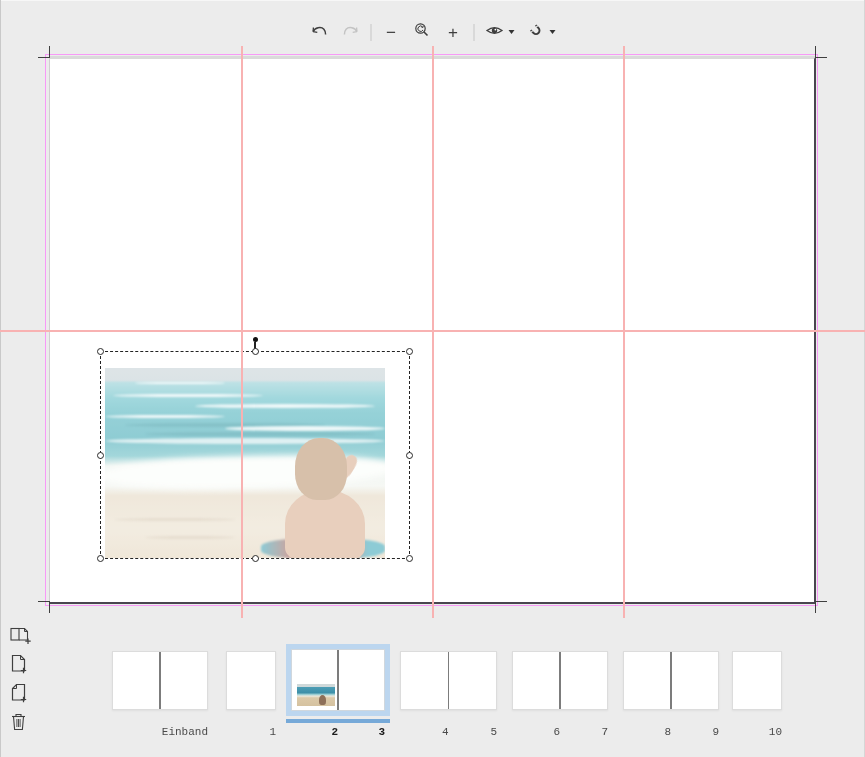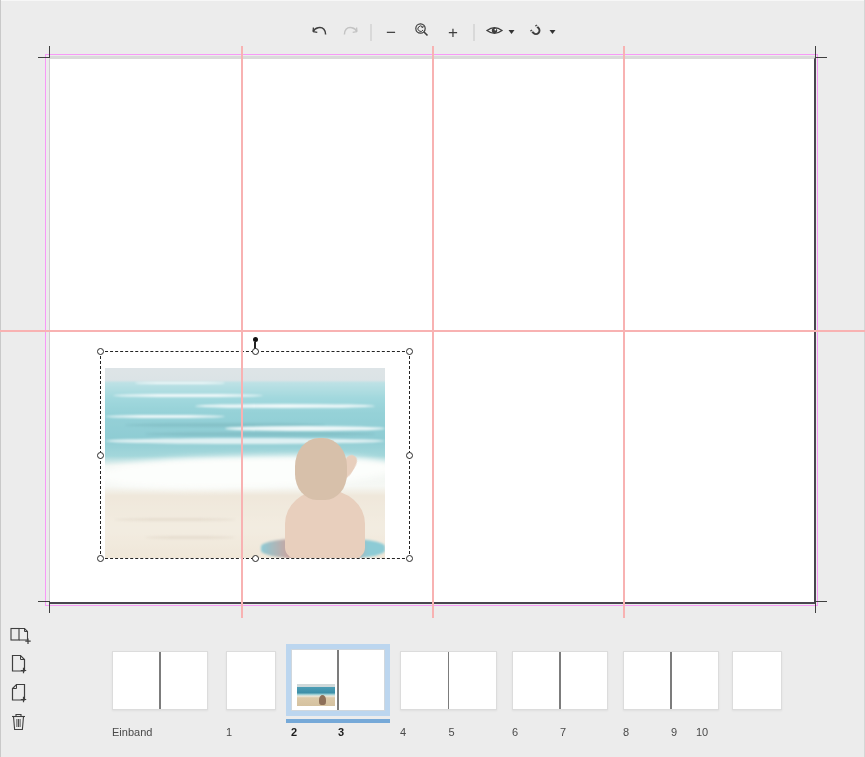--- a/index.html
+++ b/index.html
@@ -69,21 +69,21 @@
   .sel-wrap{position:absolute;left:286px;top:644px;width:104px;height:72px;background:#bcd6ef;
     cursor:pointer;z-index:10;}
   .sel-wrap .pages{position:absolute;left:5px;top:5px;width:94px;height:62px;background:#fff;
     border:1px solid #d0d7dd;box-sizing:border-box;}
   .sel-bar{position:absolute;left:286px;top:719px;width:104px;height:4px;background:#76a9d8;z-index:10;}
   .mini-photo{position:absolute;left:5px;bottom:4px;width:38px;height:22px;
     background:linear-gradient(180deg,#cfd9da 0%,#cfd9da 12%,#4c9db5 14%,#3d8fa8 40%,
       #9fd0d4 48%,#ece9dd 55%,#dcc9a8 63%,#d5c2a0 100%);}
   .mini-fig{position:absolute;right:9px;bottom:1px;width:7px;height:10px;background:#8d6f58;
     border-radius:50% 50% 35% 35%;filter:blur(.4px);}
-  .thumb-label{position:absolute;top:726px;font-size:11px;color:#4a4a4a;text-align:left;z-index:10;}
+  .thumb-label{position:absolute;top:726px;font-size:11px;color:#4a4a4a;text-align:right;z-index:10;font-family:Liberation Mono, monospace;}
   .thumb-label.sel{display:flex;}
   .thumb-label.sel span{width:50%;font-weight:bold;color:#1c1c1c;cursor:pointer;}
 </style>
 </head>
 <body>
 
 <div class="app">
 
   <div class="toolbar">
     <button class="tbtn">
@@ -263,15 +263,15 @@
     <span style="width:50%">5</span>
   </div>
   <div class="thumb-label" style="left:512px;width:96px;display:flex">
     <span style="width:50%">6</span>
     <span style="width:50%">7</span>
   </div>
   <div class="thumb-label" style="left:623px;width:96px;display:flex">
     <span style="width:50%">8</span>
     <span style="width:50%">9</span>
   </div>
-  <div class="thumb-label" style="left:696px;width:50px">10</div>
+  <div class="thumb-label" style="left:732px;width:50px">10</div>
 
 </div>
 
 </body></html>

